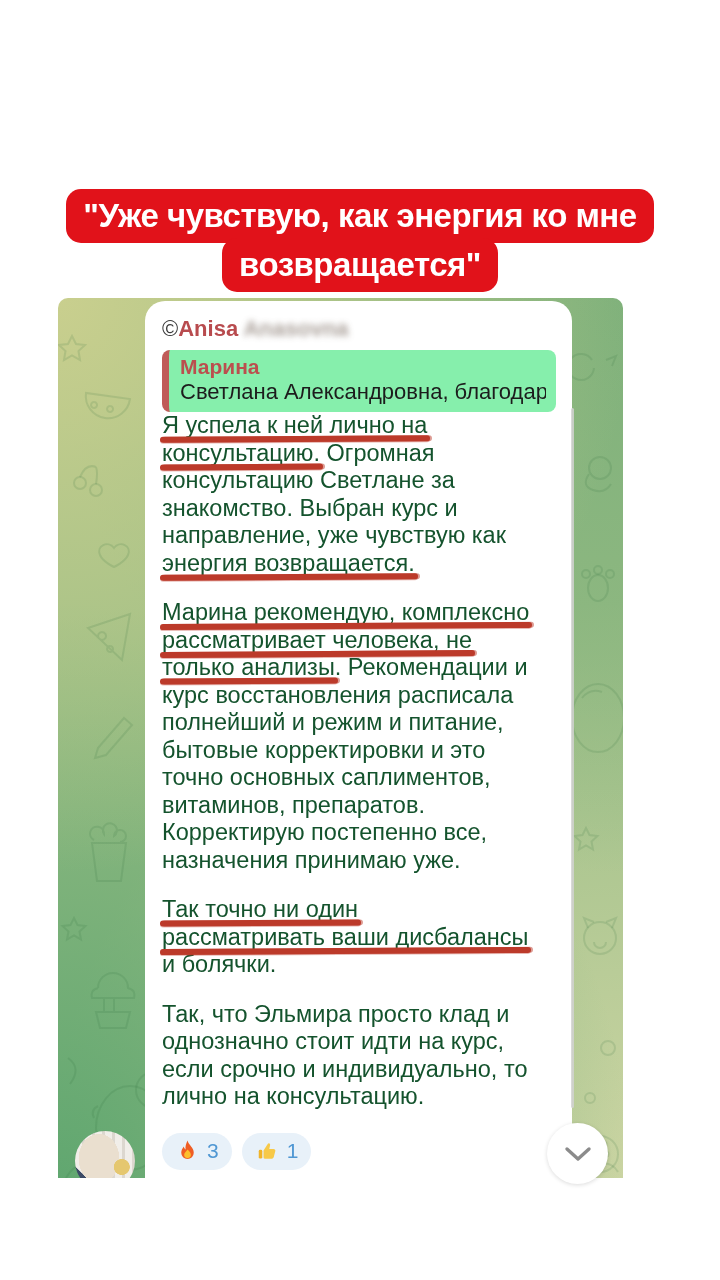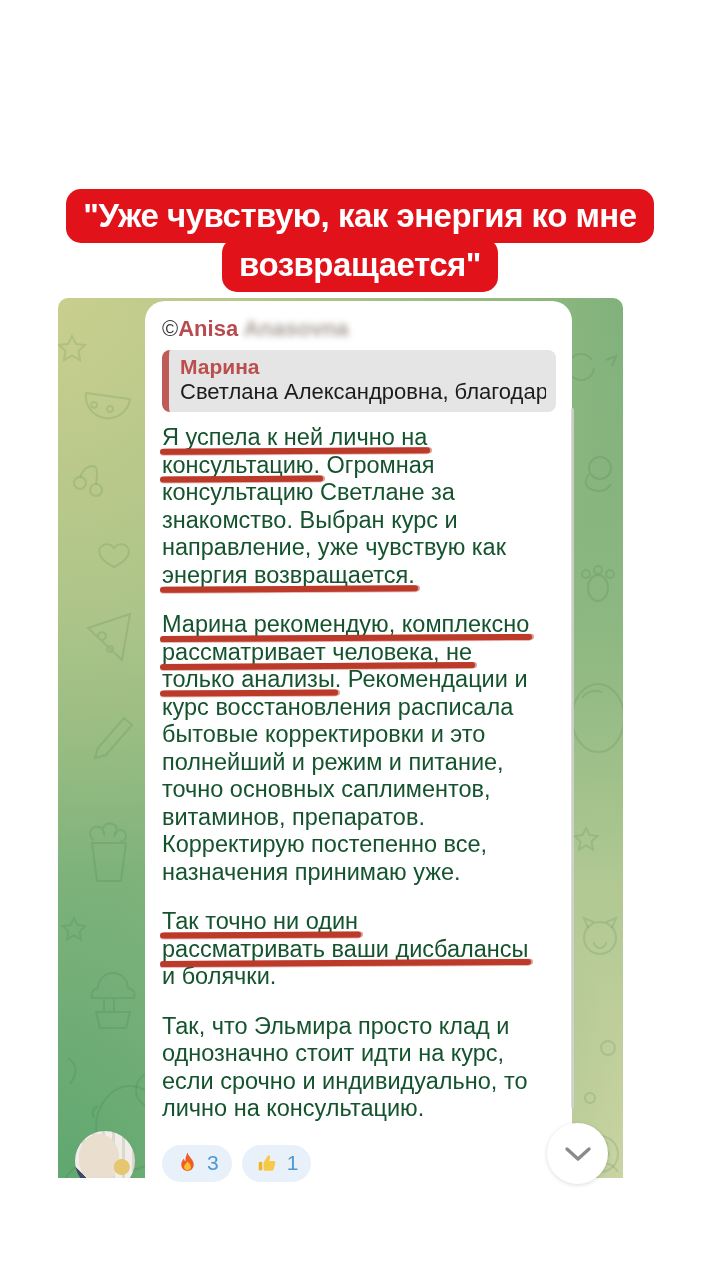--- a/index.html
+++ b/index.html
@@ -30,22 +30,22 @@
   
   .bubble{
     position:absolute;left:87px;top:3px;width:427px;height:891px;box-sizing:border-box;
     background:#ffffff;border-radius:20px 20px 0 0;padding:15px 16px 0 17px;
   }
   .watermark{font-size:22px;font-weight:700;margin:0 0 8px 0;white-space:nowrap;}
   .watermark .cmark{color:#3c3c3c;font-weight:400;}
   .watermark .wm-name{color:#b84b4e;}
   .watermark .wm-blur{color:#9a8e86;filter:blur(3px);opacity:.85;}
   .quote{
-    background:#e5e5e5;border-left:7px solid #c05b58;border-radius:8px;
-    padding:5px 10px 7px 11px;margin-bottom:12px;
+    background:#86efac;border-left:7px solid #c05b58;border-radius:8px;
+    padding:5px 10px 7px 11px;
   }
   .quote-author{color:#bb4f4e;font-weight:700;font-size:21px;line-height:24px;}
   .quote-preview{color:#1c1c1c;font-size:22px;line-height:26px;white-space:nowrap;overflow:hidden;}
   .msg{color:#14532d;font-size:23.5px;}
   .para{margin-bottom:22px;}
   .tline{line-height:27.5px;white-space:nowrap;}
   .ul{position:relative;}
   .ul::after{
     content:"";position:absolute;left:-2px;right:-3px;bottom:-4px;height:6px;
     background:#bc3a2a;border-radius:3px;transform:skewY(-0.35deg);
@@ -147,22 +147,22 @@
           <div class="tline"><span>консультацию Светлане за</span></div>
           <div class="tline"><span>знакомство. Выбран курс и</span></div>
           <div class="tline"><span>направление, уже чувствую как</span></div>
           <div class="tline"><span class="ul">энергия возвращается.</span></div>
         </div>
         <div class="para">
           <div class="tline"><span class="ul">Марина рекомендую, комплексно</span></div>
           <div class="tline"><span class="ul">рассматривает человека, не</span></div>
           <div class="tline"><span class="ul">только анализы</span><span>. Рекомендации и</span></div>
           <div class="tline"><span>курс восстановления расписала</span></div>
+          <div class="tline"><span>полнейший и режим и питание,</span></div>
           <div class="tline"><span>бытовые корректировки и это</span></div>
-          <div class="tline"><span>полнейший и режим и питание,</span></div>
           <div class="tline"><span>точно основных саплиментов,</span></div>
           <div class="tline"><span>витаминов, препаратов.</span></div>
           <div class="tline"><span>Корректирую постепенно все,</span></div>
           <div class="tline"><span>назначения принимаю уже.</span></div>
         </div>
         <div class="para">
           <div class="tline"><span class="ul">Так точно ни один</span></div>
           <div class="tline"><span class="ul">рассматривать ваши дисбалансы</span></div>
           <div class="tline"><span>и болячки.</span></div>
         </div>

